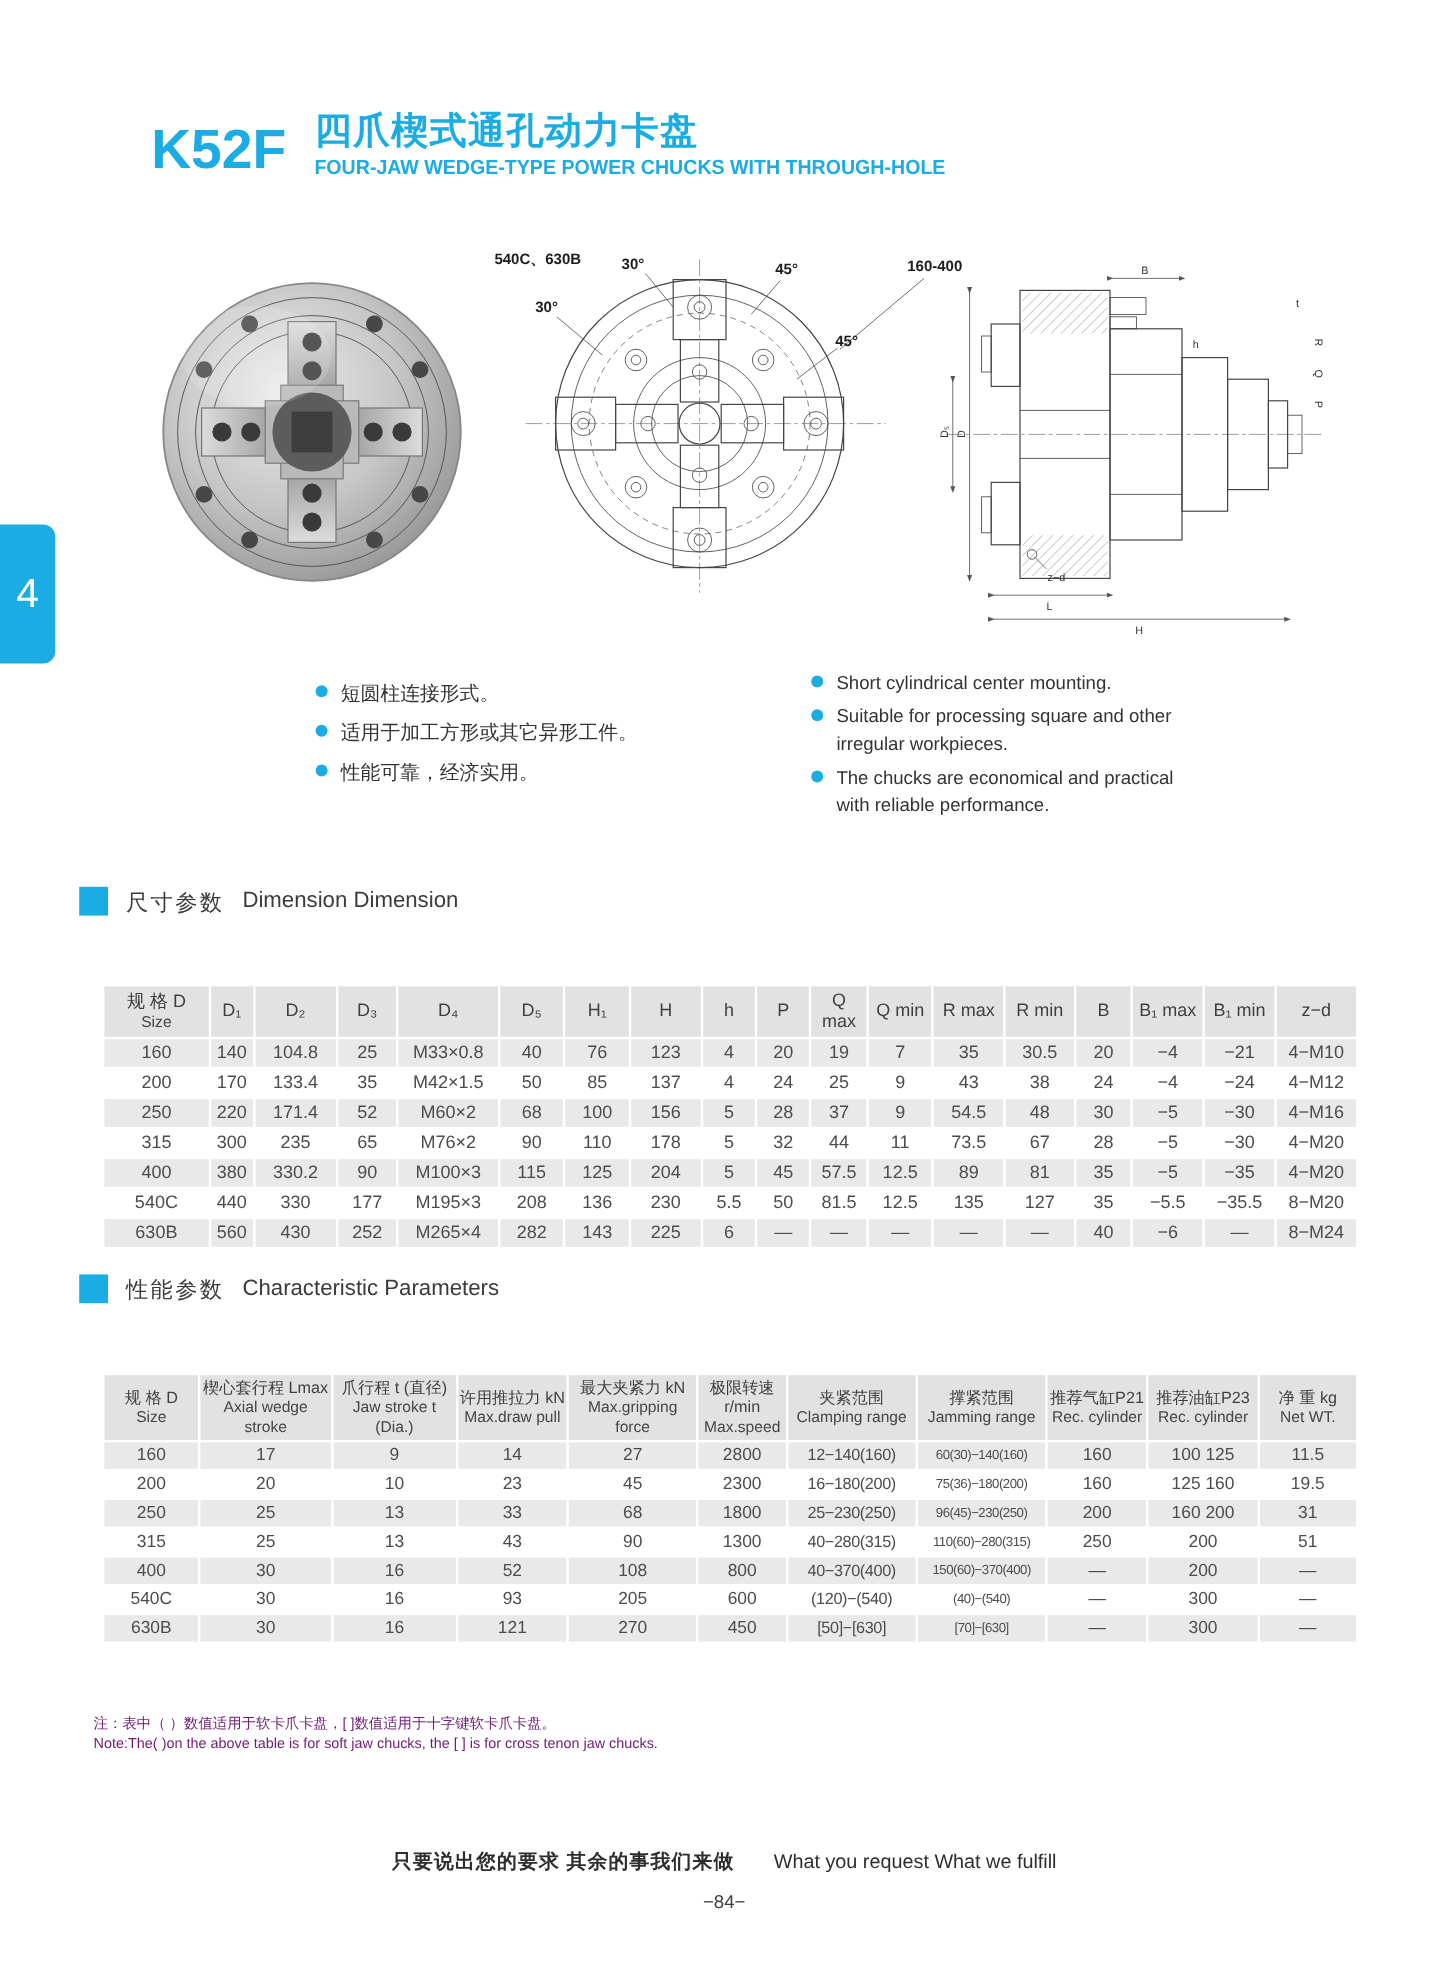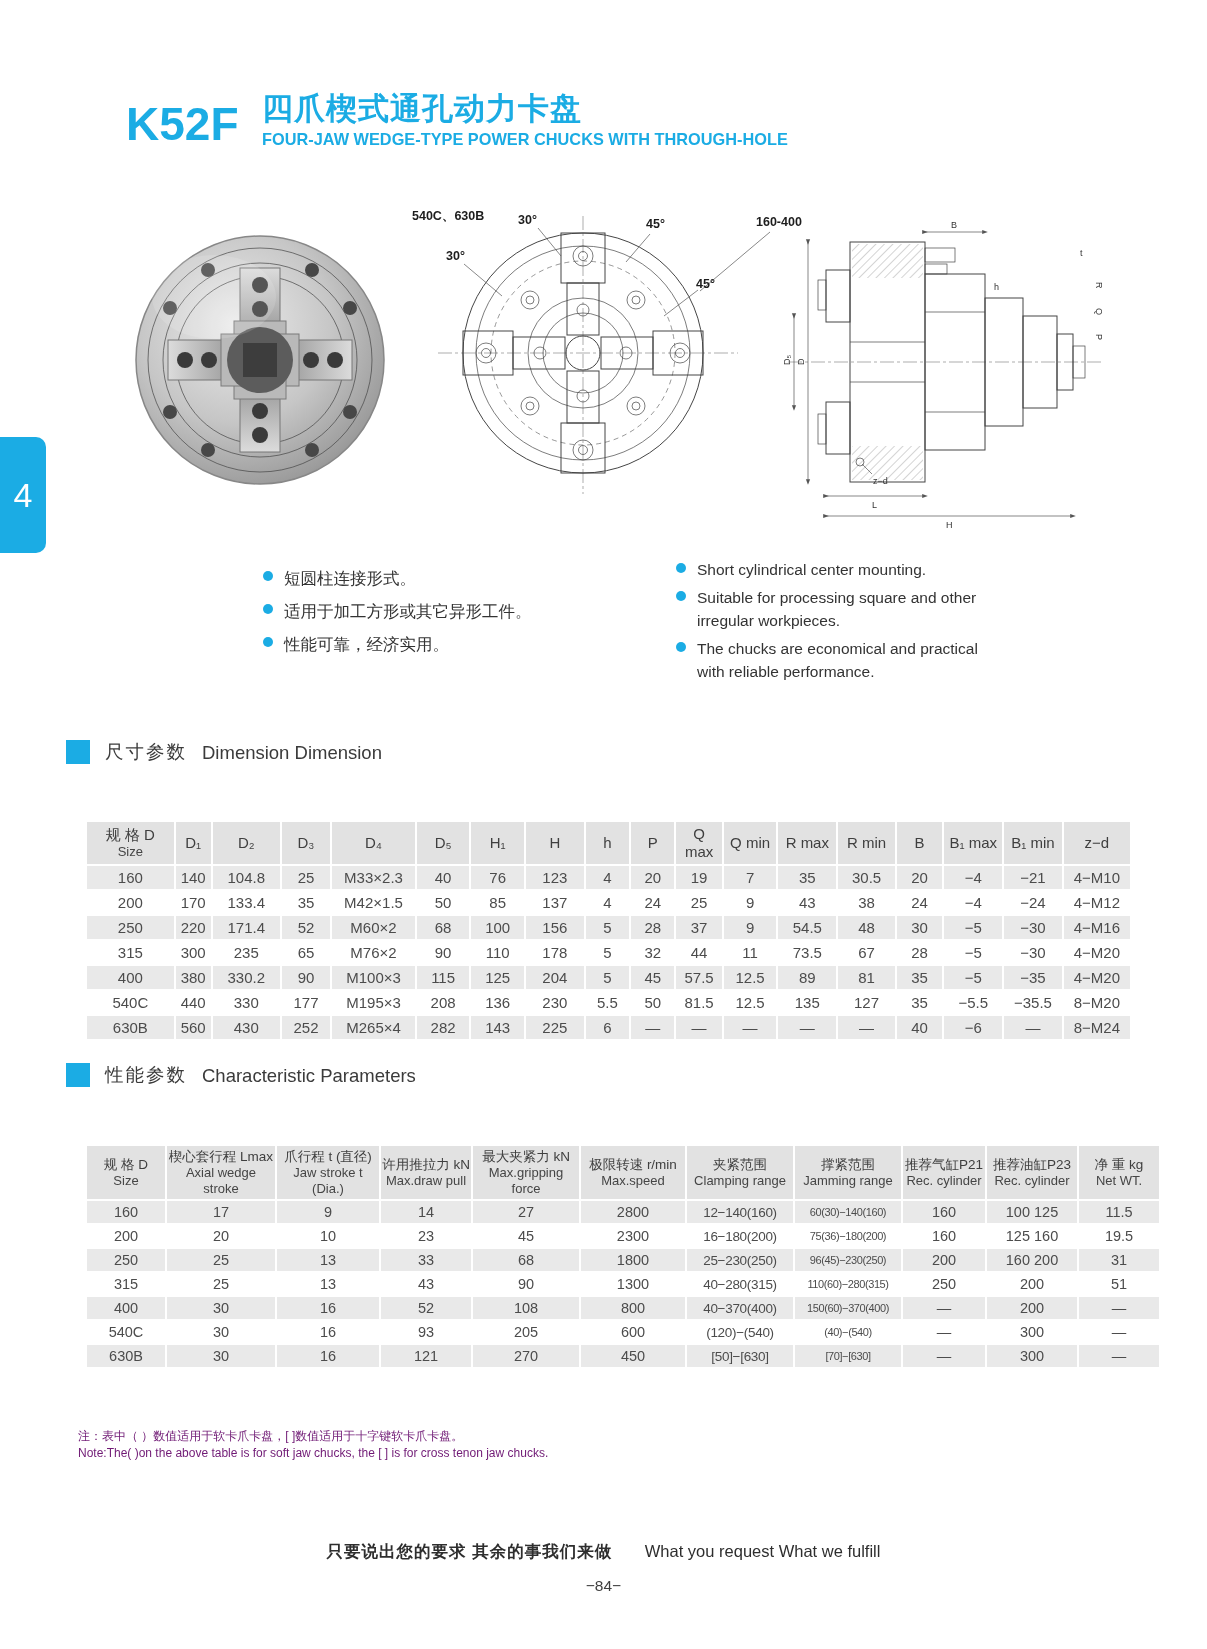--- a/index.html
+++ b/index.html
@@ -31,21 +31,21 @@
   .lbl   { font-size:12.5px; font-weight:bold; }
   .lblsm { font-size:9px; fill:#333; }
   
   .features { position:absolute; list-style:none; }
   .features-zh { left:263px; top:567px; width:300px; font-size:16.5px; color:#333; }
   .features-en { left:676px; top:559px; width:302px; font-size:15.5px; color:#333; }
   .features li { position:relative; padding-left:21px; margin-bottom:9px; line-height:1.45; }
   .features-en li { margin-bottom:6px; }
   .features .dot { position:absolute; left:0; top:4px; width:10px; height:10px; border-radius:50%; background:#1bace4; }
   
-  .section-hd { position:absolute; left:66px; display:flex; align-items:flex-end; gap:15px; }
+  .section-hd { position:absolute; left:66px; display:flex; align-items:flex-start; gap:15px; }
   .section-hd .sq { width:24px; height:24px; background:#1bace4; }
   .section-hd .zh { font-size:18.5px; color:#3b3b3b; letter-spacing:2px; }
   .section-hd .en { font-size:18.5px; color:#3b3b3b; }
   .sec1 { top:739px; } .sec2 { top:1062px; }
   
   table.data-table { position:absolute; left:85px; border-collapse:separate; border-spacing:2px;
                      table-layout:fixed; width:1047px; }
   #dim-table  { top:820px; }
   #char-table { top:1144px; }
   .data-table th { background:#e2e2e2; font-weight:normal; color:#3f3f3f; text-align:center;
@@ -63,21 +63,21 @@
   #dim-table th:nth-child(5){width:80px} #dim-table th:nth-child(6){width:51px}
   #dim-table th:nth-child(7){width:51px} #dim-table th:nth-child(8){width:56px}
   #dim-table th:nth-child(9){width:42px} #dim-table th:nth-child(10){width:42px}
   #dim-table th:nth-child(11){width:44px} #dim-table th:nth-child(12){width:51px}
   #dim-table th:nth-child(13){width:56px} #dim-table th:nth-child(14){width:55px}
   #dim-table th:nth-child(15){width:44px} #dim-table th:nth-child(16){width:56px}
   #dim-table th:nth-child(17){width:56px} #dim-table th:nth-child(18){width:64px}
   
   #char-table th:nth-child(1){width:78px}  #char-table th:nth-child(2){width:108px}
   #char-table th:nth-child(3){width:102px} #char-table th:nth-child(4){width:90px}
-  #char-table th:nth-child(5){width:106px} #char-table th:nth-child(6){width:104px}
+  #char-table th:nth-child(5){width:106px} #char-table th:nth-child(6){width:72px}
   #char-table th:nth-child(7){width:106px} #char-table th:nth-child(8){width:106px}
   #char-table th:nth-child(9){width:82px}  #char-table th:nth-child(10){width:90px}
   #char-table th:nth-child(11){width:80px}
   #char-table td:nth-child(7){font-size:13.5px; letter-spacing:-0.3px;}
   #char-table td:nth-child(8){font-size:11px; letter-spacing:-0.4px;}
   
   .note { position:absolute; left:78px; top:1428px; font-size:12px; color:#701a75; line-height:1.45; }
   .footer-line { position:absolute; left:0; top:1541px; width:100%; text-align:center;
                  font-size:16.5px; color:#2e2e2e; }
   .footer-line .fzh { font-weight:bold; letter-spacing:1px; }
@@ -352,21 +352,21 @@
             <div>z−d</div>
           </th>
         </tr>
       </thead>
       <tbody>
         <tr>
           <td>160</td>
           <td>140</td>
           <td>104.8</td>
           <td>25</td>
-          <td>M33×2.3</td>
+          <td>M33×0.8</td>
           <td>40</td>
           <td>76</td>
           <td>123</td>
           <td>4</td>
           <td>20</td>
           <td>19</td>
           <td>7</td>
           <td>35</td>
           <td>30.5</td>
           <td>20</td>

